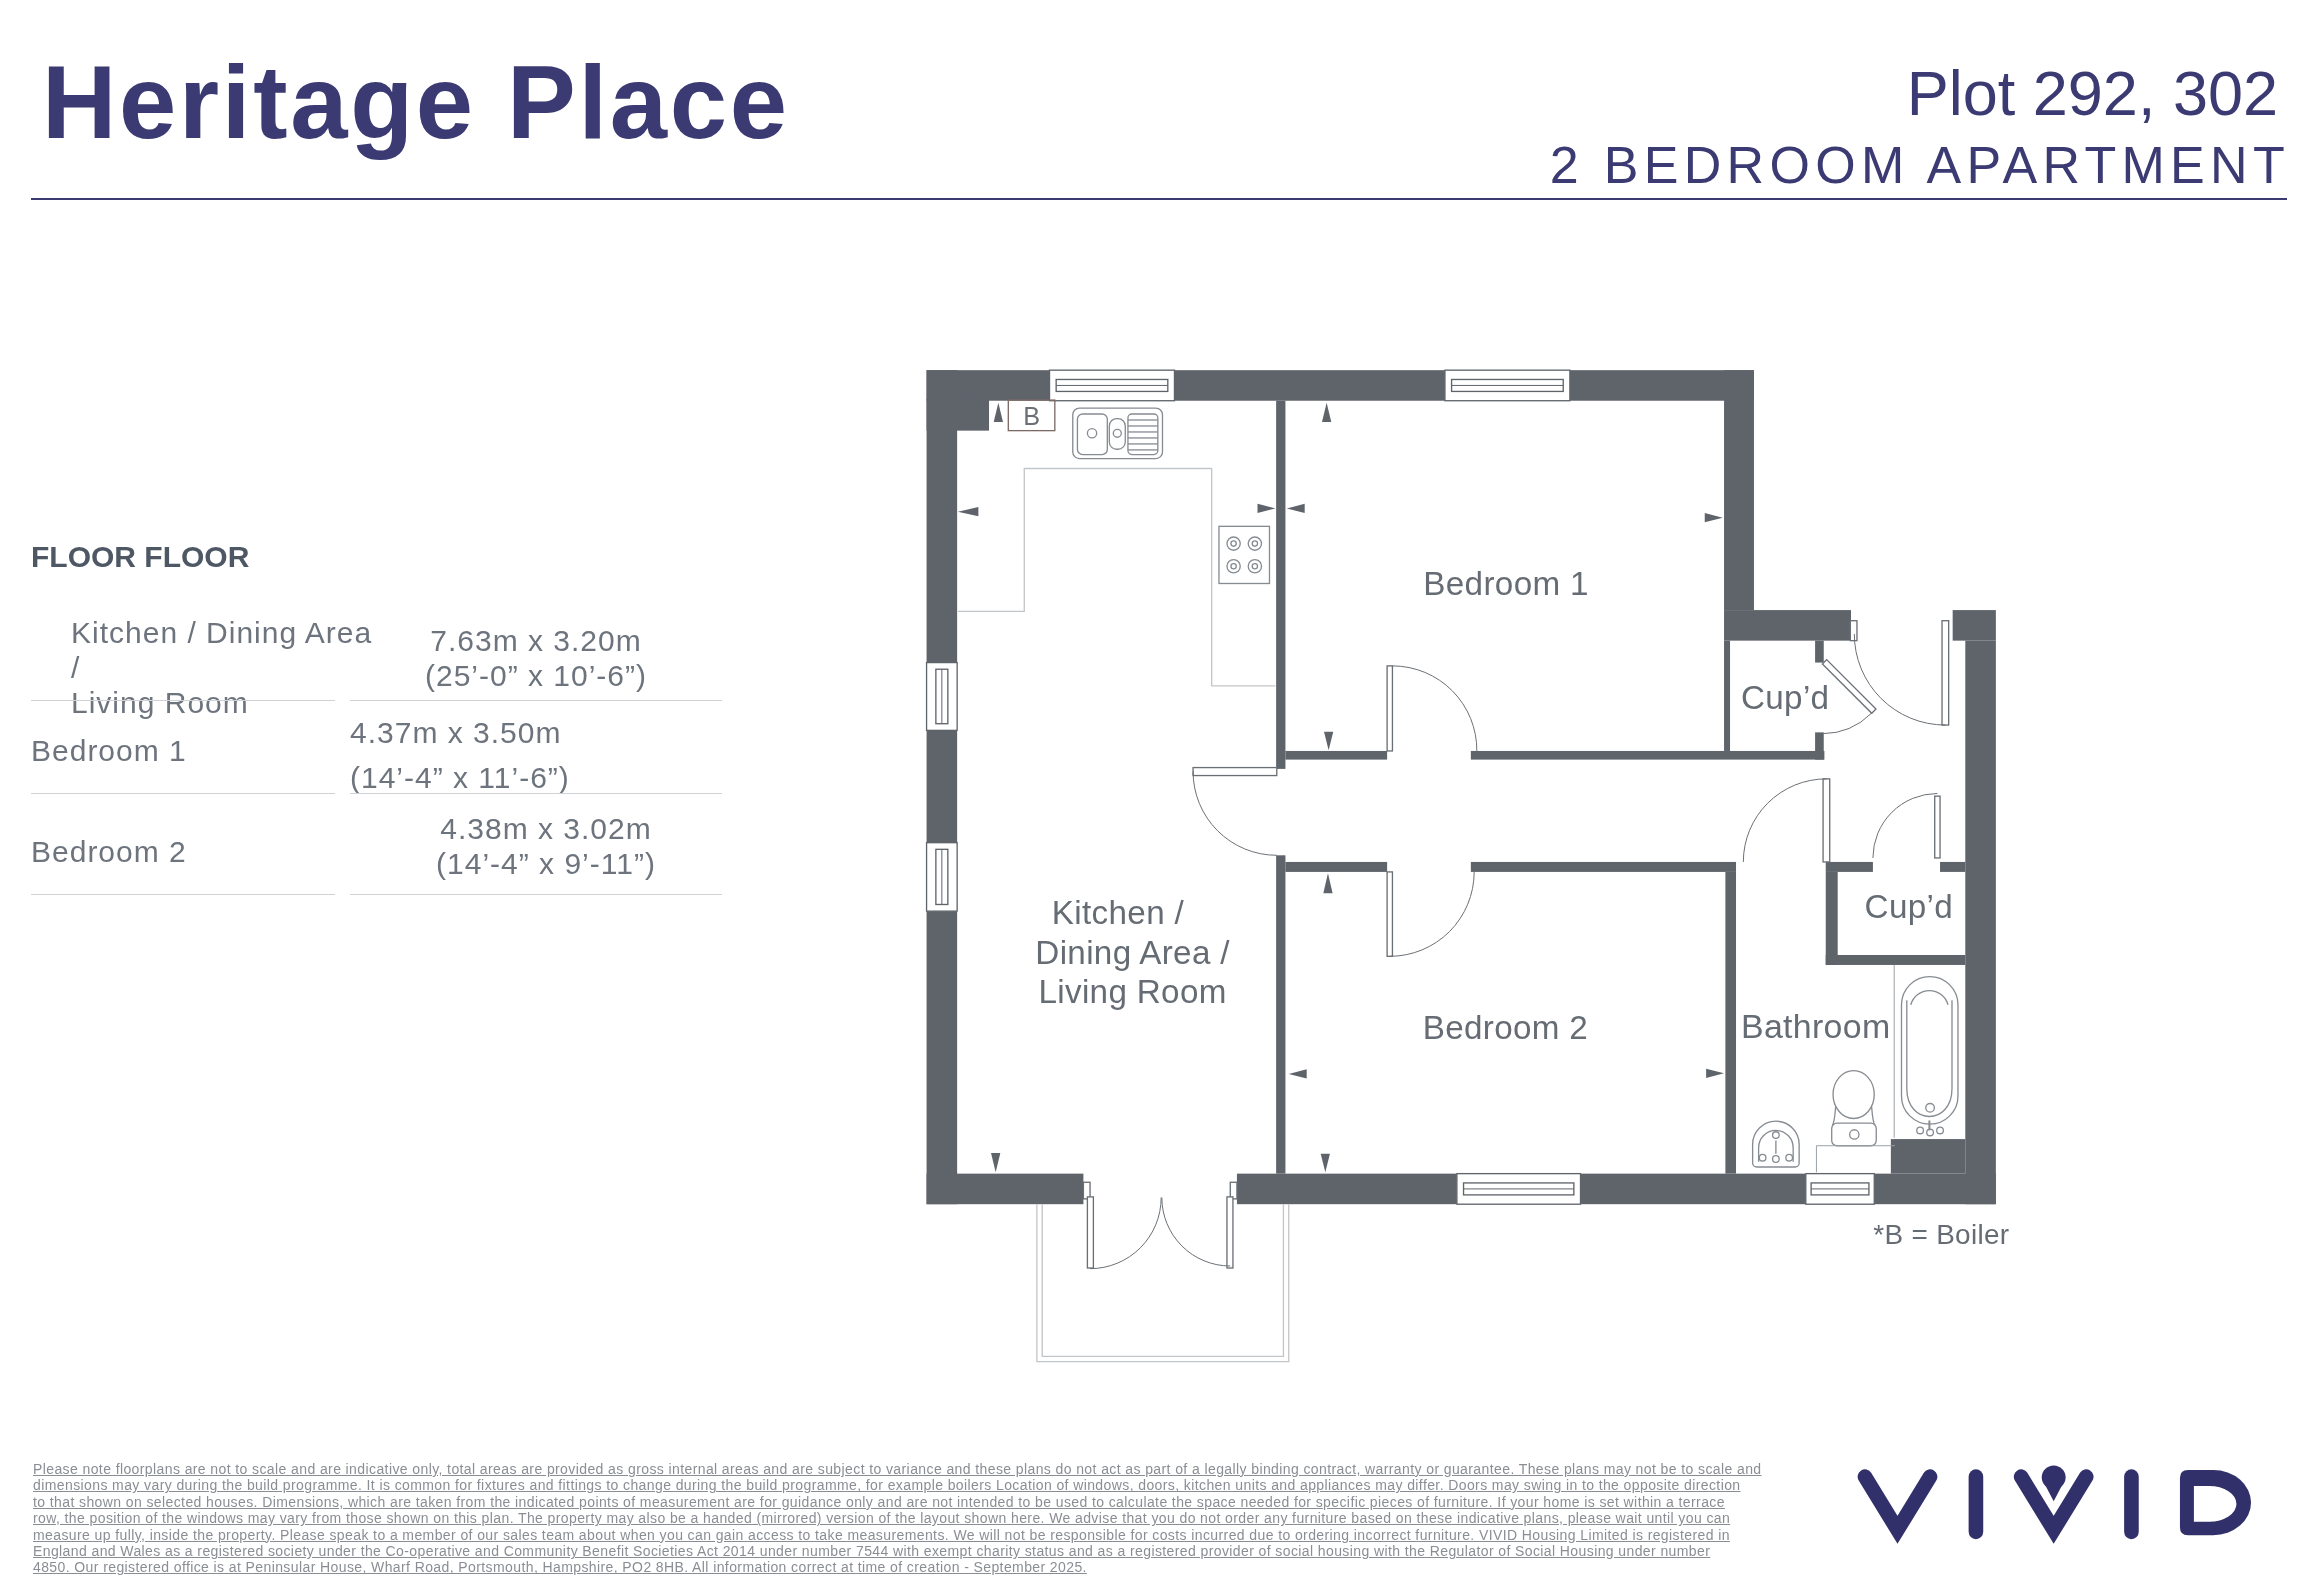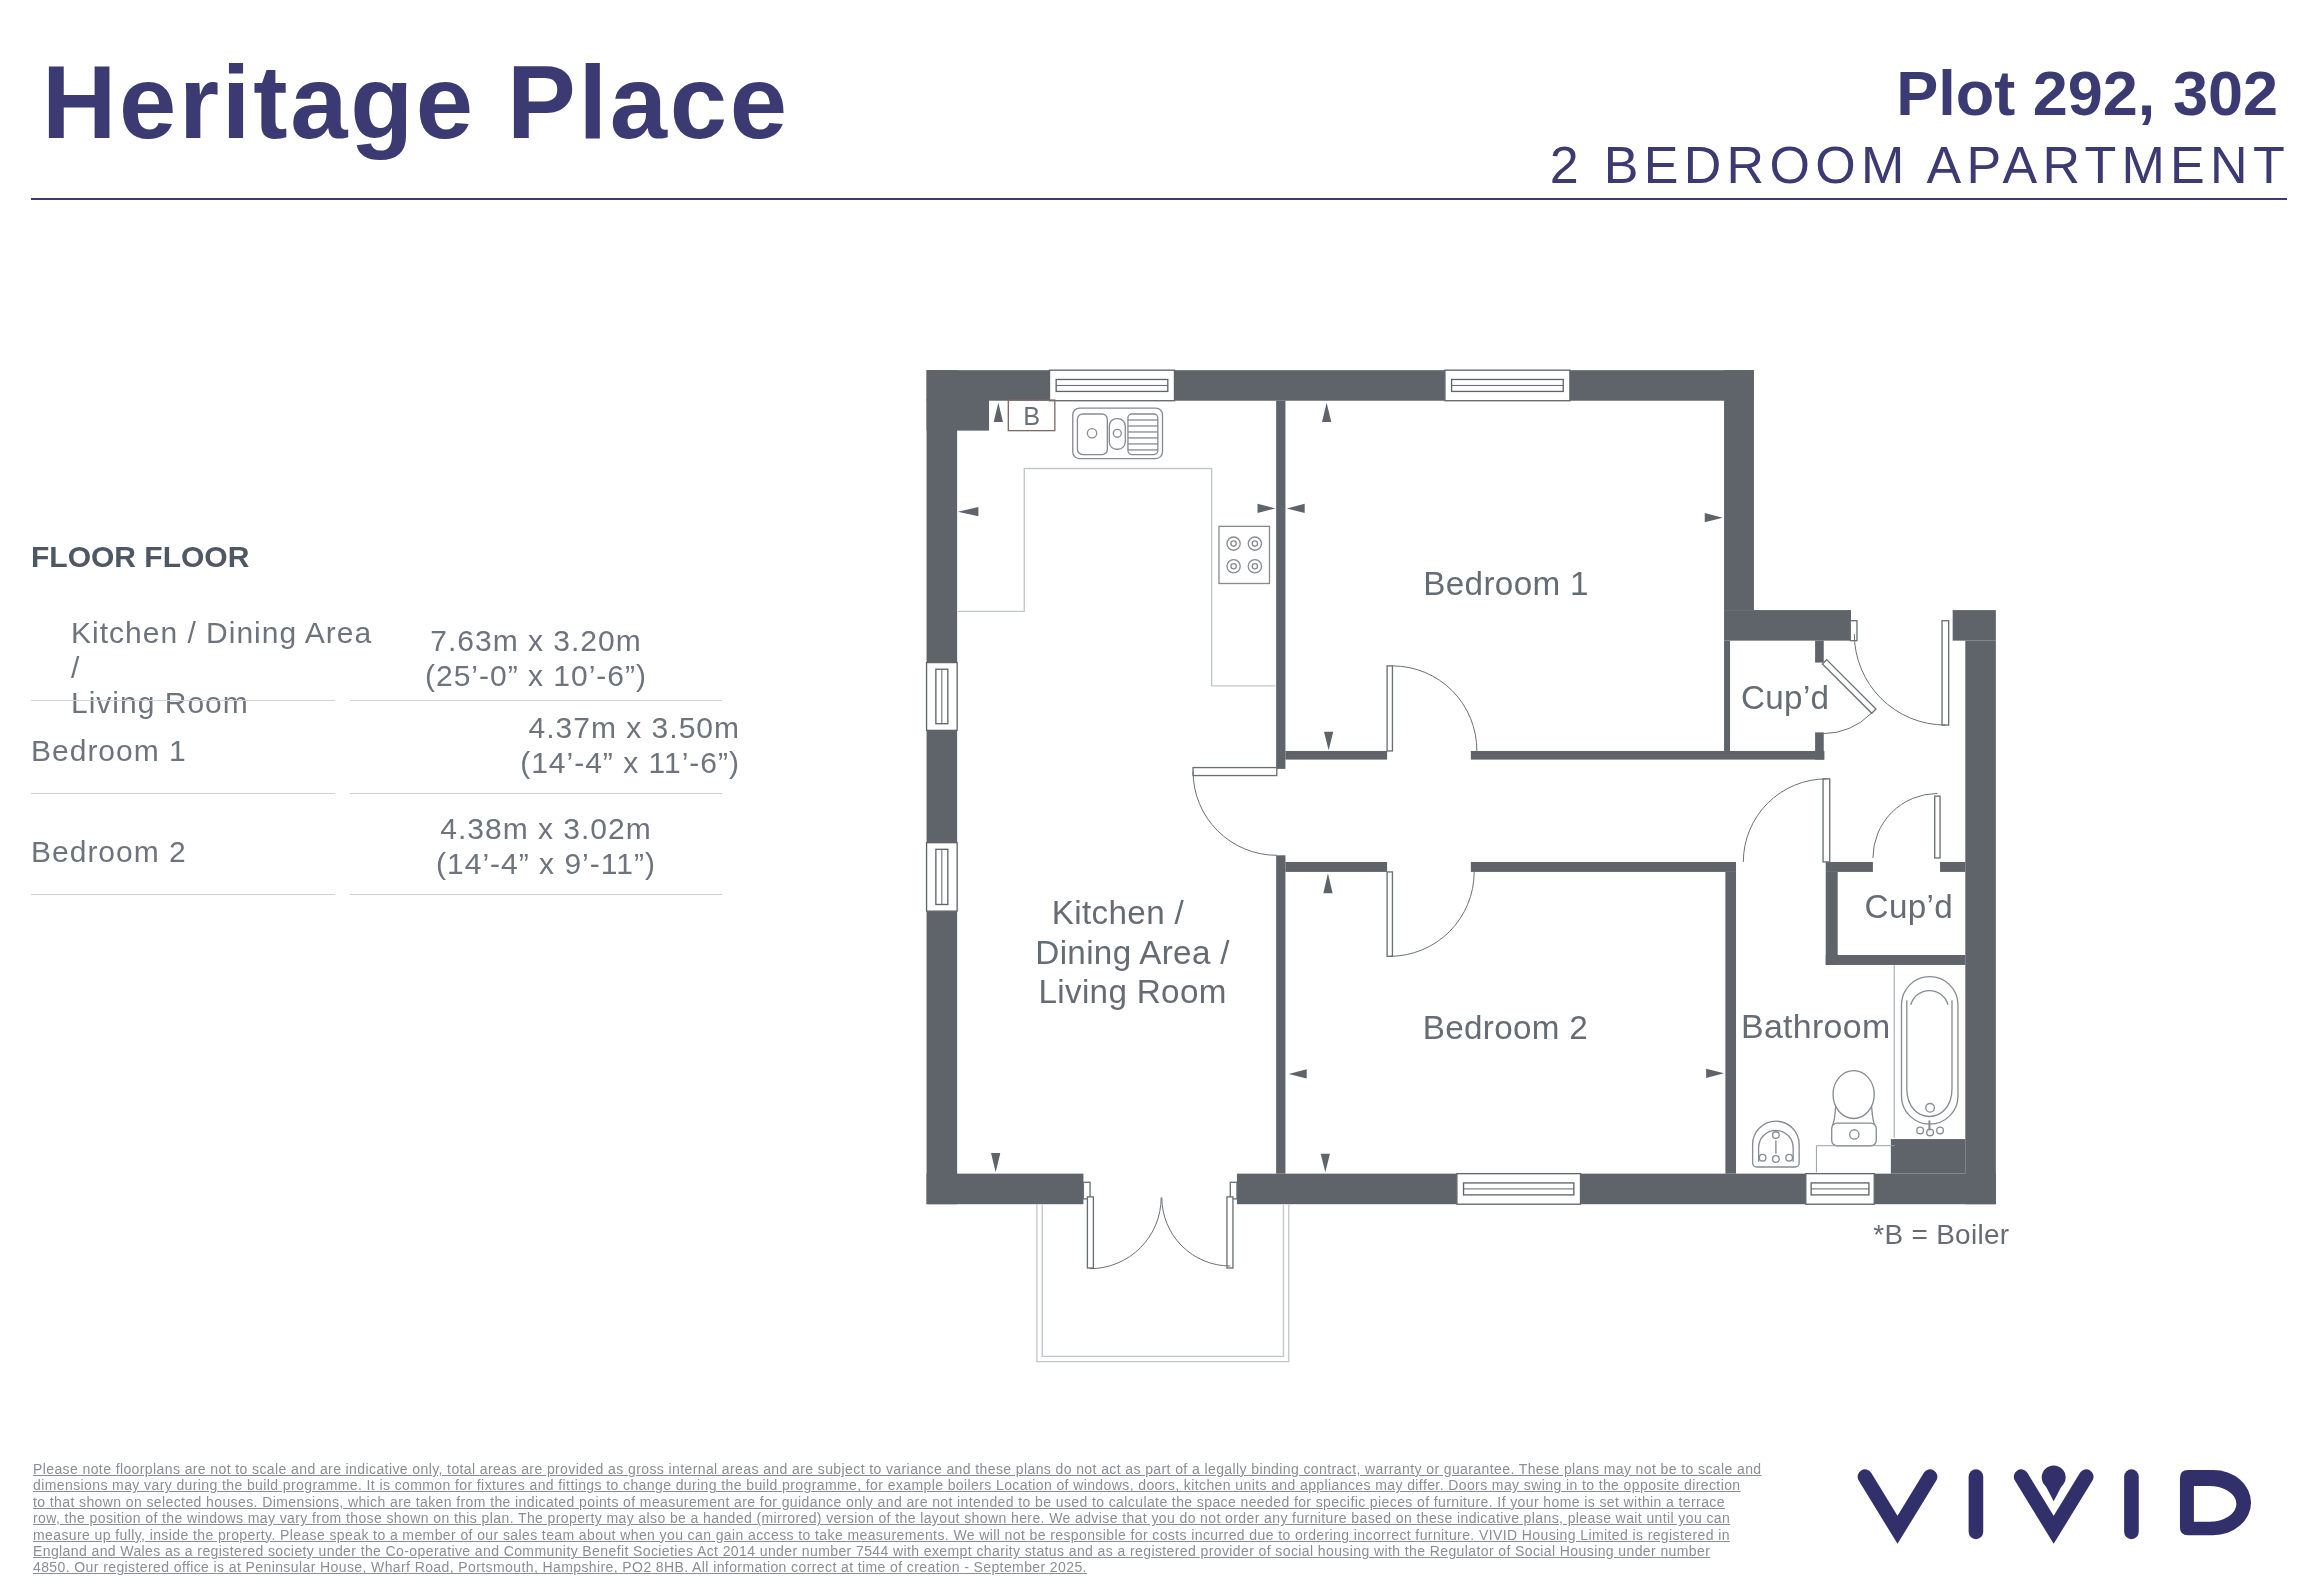--- a/index.html
+++ b/index.html
@@ -5,35 +5,35 @@
   html,body{margin:0;padding:0;}
   body{width:2319px;height:1585px;position:relative;background:#ffffff;overflow:hidden;
        font-family:"Liberation Sans", sans-serif;}
   .abs{position:absolute;}
 </style>
 </head>
 <body>
 
 <div class="abs" style="left:42px;top:44px;font-size:103px;font-weight:bold;color:#3b3a72;letter-spacing:2.7px;">Heritage Place</div>
 
-<div class="abs" style="right:41px;top:57px;font-size:63px;font-weight:bold;color:#3b3a72;text-align:right;">Plot 292, 302</div>
+<div class="abs" style="right:41px;top:57px;font-size:63px;font-weight:normal;color:#3b3a72;text-align:right;">Plot 292, 302</div>
 
 <div class="abs" style="right:29px;top:135px;font-size:52px;font-weight:300;color:#3b3a72;letter-spacing:5.3px;text-align:right;">2 BEDROOM APARTMENT</div>
 
 <div class="abs" style="left:31px;top:198px;width:2256px;height:2px;background:#3b3a72;"></div>
 
 <div class="abs" style="left:31px;top:540px;font-size:30px;font-weight:bold;color:#4e5865;letter-spacing:0px;">FLOOR FLOOR</div>
 
 <div class="abs" style="left:31px;top:615px;width:319px;font-size:30px;color:#6d747e;line-height:35px;letter-spacing:1px;margin-left:40px;">Kitchen / Dining Area /<br>Living Room</div>
 <div class="abs" style="left:350px;top:623px;width:372px;font-size:30px;color:#6d747e;line-height:35px;letter-spacing:1px;text-align:center;">7.63m x 3.20m<br>(25’-0” x 10’-6”)</div>
 <div class="abs" style="left:31px;top:700px;width:304px;height:1.3px;background:#d0d3d6;"></div>
 <div class="abs" style="left:350px;top:700px;width:372px;height:1.3px;background:#d0d3d6;"></div>
 
 <div class="abs" style="left:31px;top:733px;width:319px;font-size:30px;color:#6d747e;line-height:35px;letter-spacing:1px;">Bedroom 1</div>
-<div class="abs" style="left:368px;top:710px;width:372px;font-size:30px;color:#6d747e;line-height:35px;letter-spacing:1px;text-align:right;">4.37m x 3.50m<br>(14’-4” x 11’-6”)</div>
+<div class="abs" style="left:350px;top:710px;width:372px;font-size:30px;color:#6d747e;line-height:45px;letter-spacing:1px;text-align:left;">4.37m x 3.50m<br>(14’-4” x 11’-6”)</div>
 <div class="abs" style="left:31px;top:793px;width:304px;height:1.3px;background:#d0d3d6;"></div>
 <div class="abs" style="left:350px;top:793px;width:372px;height:1.3px;background:#d0d3d6;"></div>
 
 <div class="abs" style="left:31px;top:834px;width:319px;font-size:30px;color:#6d747e;line-height:35px;letter-spacing:1px;">Bedroom 2</div>
 <div class="abs" style="left:360px;top:811px;width:372px;font-size:30px;color:#6d747e;line-height:35px;letter-spacing:1px;text-align:center;">4.38m x 3.02m<br>(14’-4” x 9’-11”)</div>
 <div class="abs" style="left:31px;top:894px;width:304px;height:1.3px;background:#d0d3d6;"></div>
 <div class="abs" style="left:350px;top:894px;width:372px;height:1.3px;background:#d0d3d6;"></div>
 
 <svg class="abs" style="left:0;top:0;" width="2319" height="1585" viewBox="0 0 3489 2385">
 <g fill="#5f646b" stroke="none">

